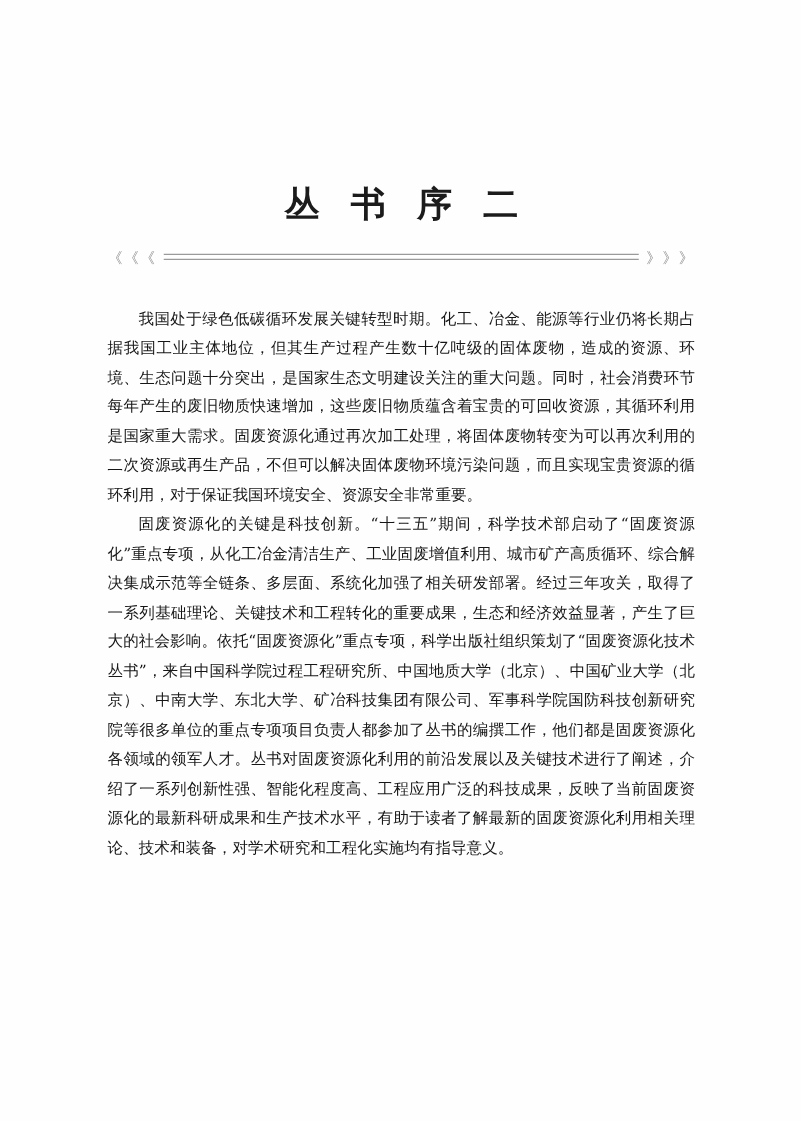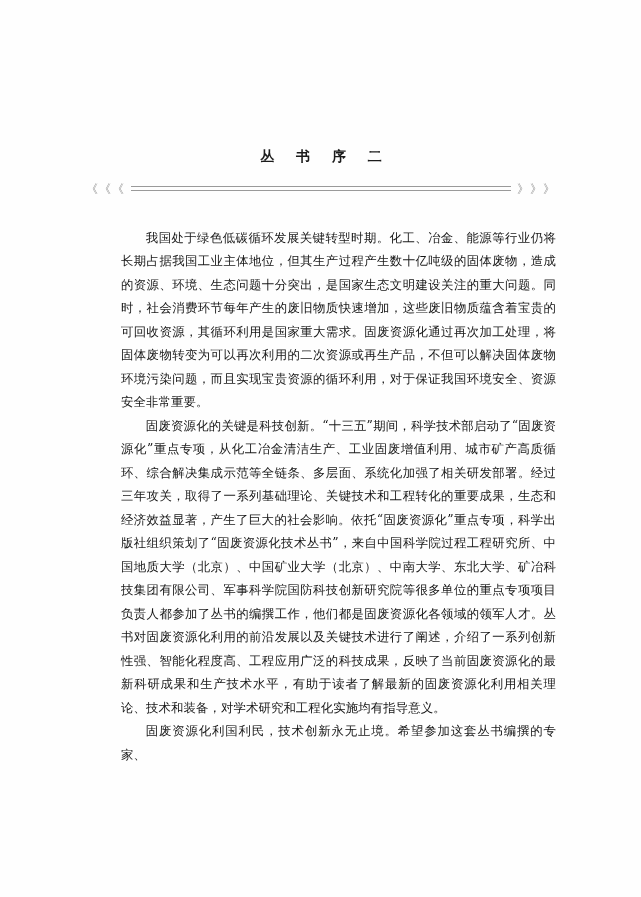--- a/index.html
+++ b/index.html
@@ -25,25 +25,25 @@
     left: 86px;
     top: 0;
     width: 470px;
     height: 897px;
   }
   .title-block {
     margin-top: 148px;
     text-align: center;
   }
   .doc-title {
-    font-size: 14px;
+    font-size: 28px;
     font-weight: bold;
     letter-spacing: 9px;
     color: #1b1b1b;
-    font-family: Liberation Sans, sans-serif;
+    font-family: Liberation Serif, serif;
     line-height: 1.2;
     text-indent: 9px;
   }
   .ornament {
     margin-top: 17px;
     display: flex;
     align-items: center;
     justify-content: center;
     height: 14px;
   }
@@ -56,21 +56,20 @@
   }
   .orn-line {
     flex: 1;
     height: 3px;
     margin: 0 6px;
     border-top: 1px solid #9a9a9a;
     border-bottom: 1px solid #9a9a9a;
   }
   .body-text {
     margin-top: 30px;
-    margin-left: 35px;
   }
   .para {
     font-size: 12.4px;
     line-height: 23.5px;
     color: #161616;
     text-align: justify;
     text-justify: inter-ideograph;
     text-indent: 2em;
     margin: 0 0 0 0;
     font-family: "DejaVu Serif", "Liberation Serif", serif;
@@ -88,17 +87,16 @@
       <div class="ornament">
         <span class="orn-chev">《《《</span>
         <span class="orn-line"></span>
         <span class="orn-chev">》》》</span>
       </div>
     </div>
 
     <div class="body-text">
       <p class="para">我国处于绿色低碳循环发展关键转型时期。化工、冶金、能源等行业仍将长期占据我国工业主体地位，但其生产过程产生数十亿吨级的固体废物，造成的资源、环境、生态问题十分突出，是国家生态文明建设关注的重大问题。同时，社会消费环节每年产生的废旧物质快速增加，这些废旧物质蕴含着宝贵的可回收资源，其循环利用是国家重大需求。固废资源化通过再次加工处理，将固体废物转变为可以再次利用的二次资源或再生产品，不但可以解决固体废物环境污染问题，而且实现宝贵资源的循环利用，对于保证我国环境安全、资源安全非常重要。</p>
       <p class="para">固废资源化的关键是科技创新。“十三五”期间，科学技术部启动了“固废资源化”重点专项，从化工冶金清洁生产、工业固废增值利用、城市矿产高质循环、综合解决集成示范等全链条、多层面、系统化加强了相关研发部署。经过三年攻关，取得了一系列基础理论、关键技术和工程转化的重要成果，生态和经济效益显著，产生了巨大的社会影响。依托“固废资源化”重点专项，科学出版社组织策划了“固废资源化技术丛书”，来自中国科学院过程工程研究所、中国地质大学（北京）、中国矿业大学（北京）、中南大学、东北大学、矿冶科技集团有限公司、军事科学院国防科技创新研究院等很多单位的重点专项项目负责人都参加了丛书的编撰工作，他们都是固废资源化各领域的领军人才。丛书对固废资源化利用的前沿发展以及关键技术进行了阐述，介绍了一系列创新性强、智能化程度高、工程应用广泛的科技成果，反映了当前固废资源化的最新科研成果和生产技术水平，有助于读者了解最新的固废资源化利用相关理论、技术和装备，对学术研究和工程化实施均有指导意义。</p>
-      <p class="para">固废资源化利国利民，技术创新永无止境。希望参加这套丛书编撰的专家、</p>
     </div>
 
   </div>
 </div>
 
 </body></html>

